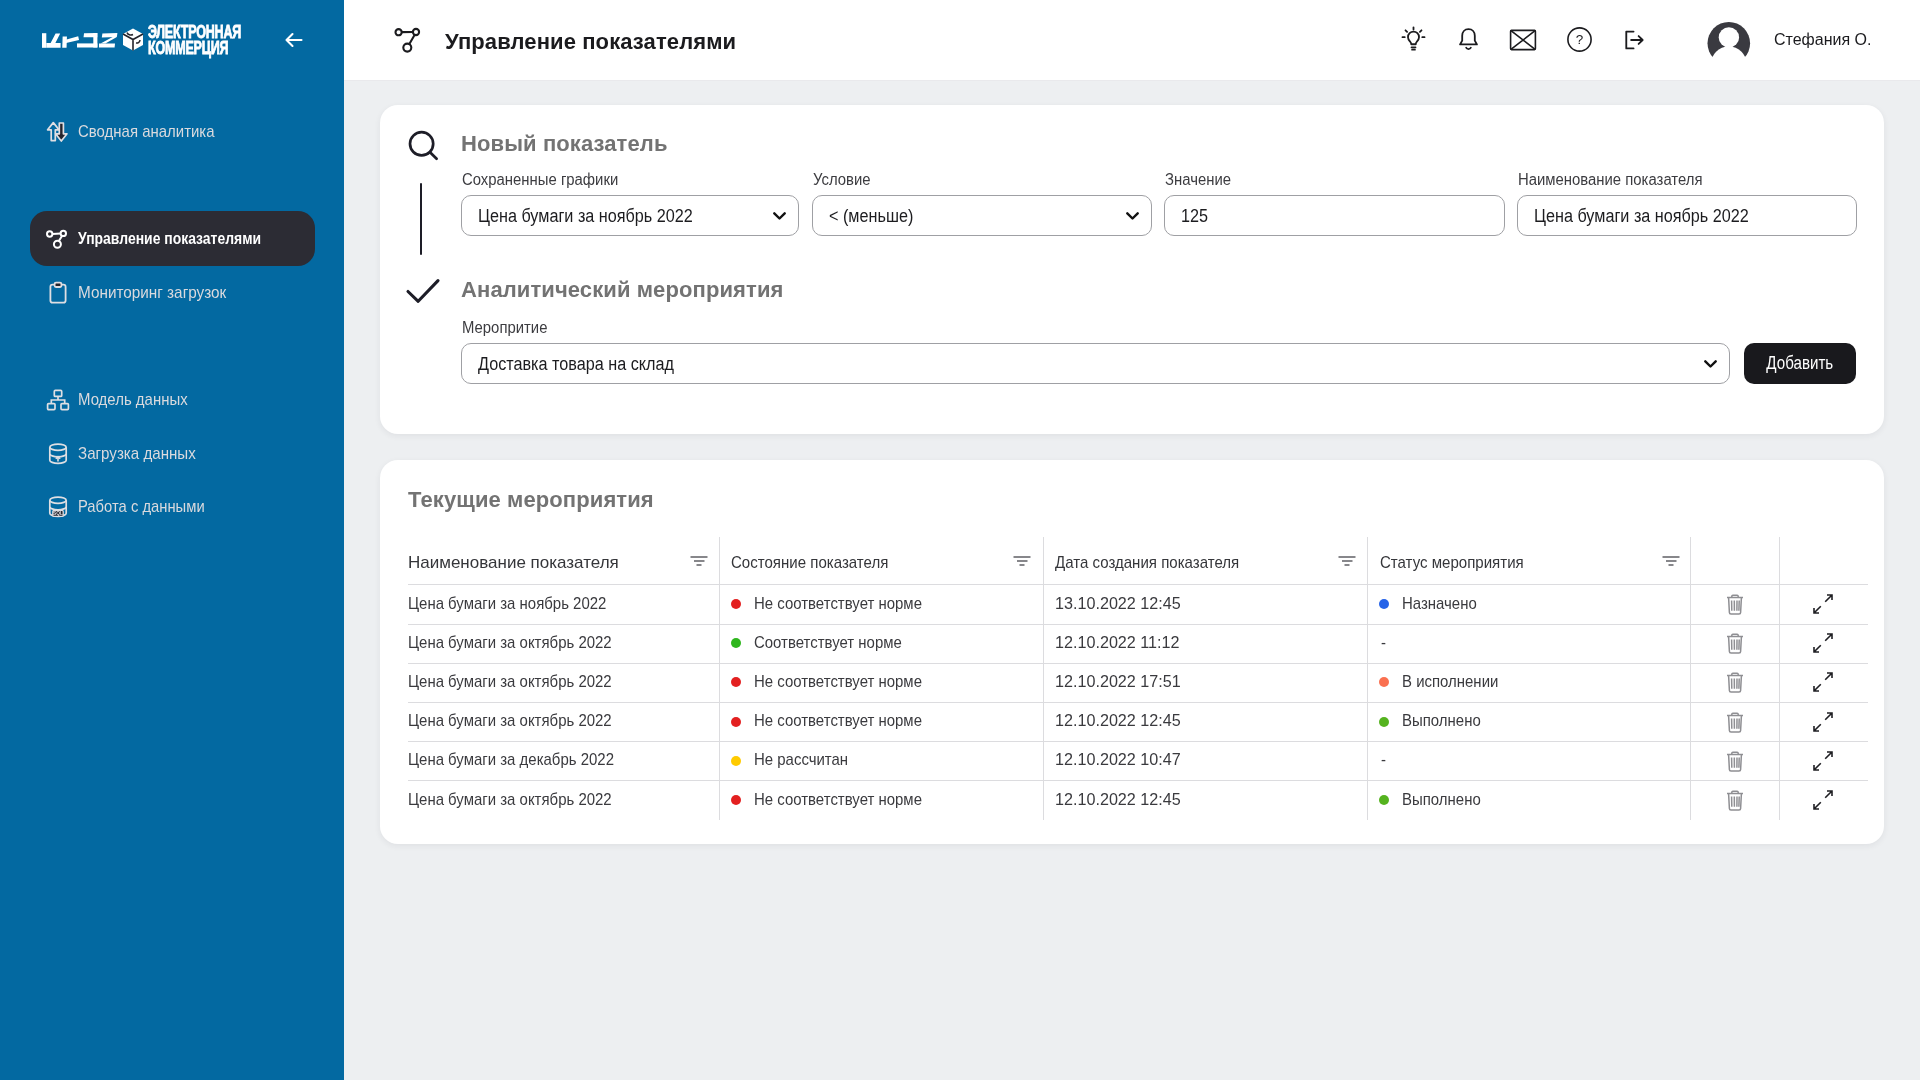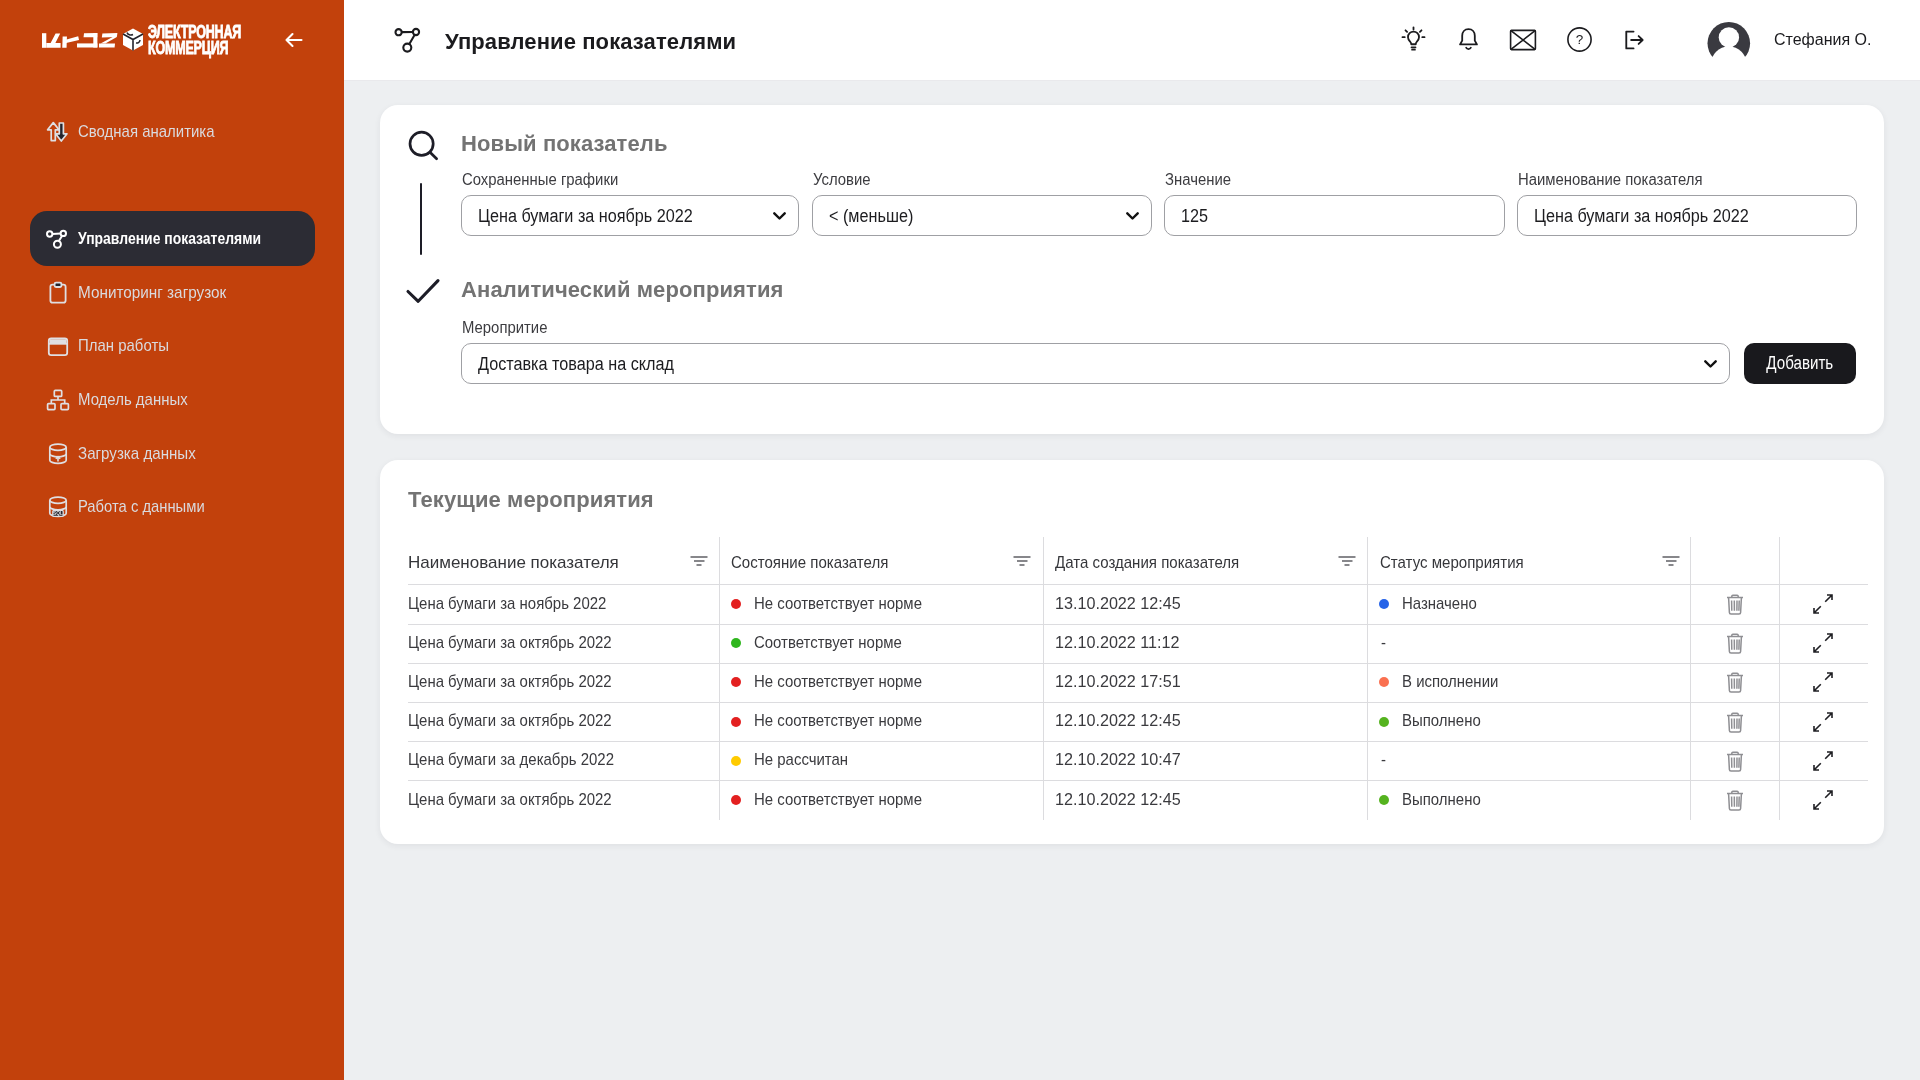--- a/index.html
+++ b/index.html
@@ -1,20 +1,20 @@
 <!DOCTYPE html>
 <html lang="ru"><head>
 <meta charset="utf-8">
 <title>Управление показателями</title>
 <style>
   * { margin:0; padding:0; box-sizing:border-box; }
   html,body { width:1920px; height:1080px; overflow:hidden; font-family:"Liberation Sans", sans-serif; background:#edeff1; }
   .abs { position:absolute; }
   
-  #sidebar { position:absolute; left:0; top:0; width:344px; height:1080px; background:#c2410c; z-index:5; }
+  #sidebar { position:absolute; left:0; top:0; width:344px; height:1080px; background:#0369a1; z-index:5; }
   .menu-item { position:absolute; left:0; width:344px; height:54px; }
   .menu-item .mi-ico { position:absolute; left:45px; top:50%; transform:translateY(-50%); }
   .menu-item .mi-label { position:absolute; left:78px; top:50%; font-size:17px; color:#dadade; font-weight:500; white-space:nowrap; transform-origin:0 50%; }
   .menu-item.active .mi-label { color:#ffffff; font-weight:700; }
   .menu-pill { position:absolute; left:30px; top:211px; width:285px; height:55px; background:#2c2c34; border-radius:17px; }
   
   #topbar { position:absolute; left:344px; top:0; width:1576px; height:81px; background:#ffffff; border-bottom:1px solid #e9e9ec; z-index:4; }
   #page-title { position:absolute; left:445px; top:29px; font-size:22px; font-weight:700; color:#1b1b1e; letter-spacing:0.1px; z-index:6; }
   .tb-name { position:absolute; left:1774px; top:31px; font-size:16px; line-height:18px; color:#1b1b1e; z-index:6;text-align:right; }
   
@@ -86,28 +86,20 @@
     </svg>
     <div class="mi-label" style="transform:translateY(-50%) scaleX(0.82)">Управление показателями</div>
   </div>
   <div class="menu-item" style="top:265.8px">
     <svg class="mi-ico" width="26" height="26" viewBox="0 0 26 26" fill="none" stroke="#dfdfe3" stroke-width="1.8">
       <rect x="5.4" y="4.6" width="15.2" height="18" rx="2.2"></rect>
       <rect x="9.6" y="2.6" width="6.8" height="4.4" rx="1.4" fill="#24242c"></rect>
     </svg>
     <div class="mi-label" style="transform:translateY(-50%) scaleX(0.9)">Мониторинг загрузок</div>
   </div>
-  <div class="menu-item" style="top:319.4px">
-    <svg class="mi-ico" width="26" height="26" viewBox="0 0 26 26" fill="none" stroke="#dfdfe3" stroke-width="1.8">
-      <rect x="3.8" y="5.4" width="18.4" height="16.8" rx="2.4"></rect>
-      <path d="M3.8,10.8 H22.2"></path>
-      <path d="M4.6,6.2 h16.8 v4 H4.6 Z" fill="#dfdfe3" stroke="none"></path>
-    </svg>
-    <div class="mi-label" style="transform:translateY(-50%) scaleX(0.88)">План работы</div>
-  </div>
   <div class="menu-item" style="top:373px">
     <svg class="mi-ico" width="26" height="26" viewBox="0 0 26 26" fill="none" stroke="#dfdfe3" stroke-width="1.7">
       <rect x="9.3" y="3.4" width="7.4" height="6" rx="1"></rect>
       <rect x="2.6" y="16.6" width="7.4" height="6" rx="1"></rect>
       <rect x="16" y="16.6" width="7.4" height="6" rx="1"></rect>
       <path d="M13,9.4 V13 M6.3,16.6 V13 H19.7 V16.6"></path>
     </svg>
     <div class="mi-label" style="transform:translateY(-50%) scaleX(0.88)">Модель данных</div>
   </div>
   <div class="menu-item" style="top:426.6px">

